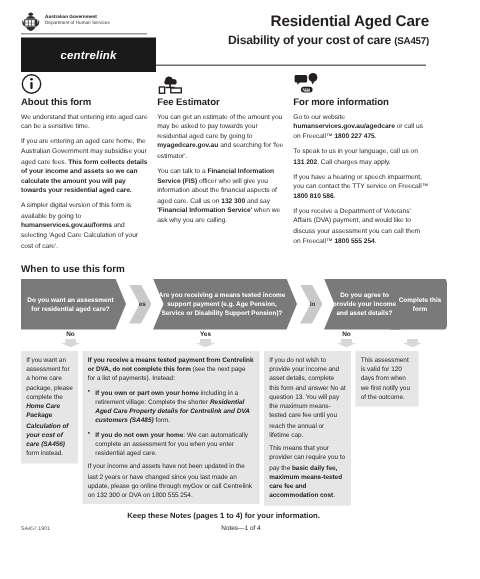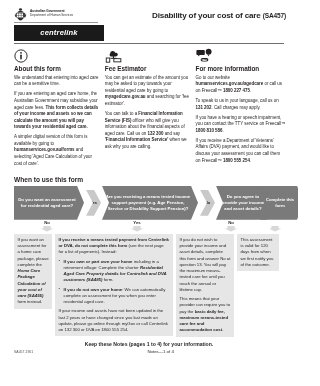--- a/index.html
+++ b/index.html
@@ -16,21 +16,21 @@
   
   .header { display: flex; align-items: flex-start; padding: 7px 6px 0 14px; height: 40px; }
   .brand { width: 118px; }
   .crest-row { display: flex; align-items: center; gap: 3px; }
   .crest { width: 13px; height: 14px; flex: none; }
   .govtext { line-height: 1.12; }
   .govtext .l1 { font-size: 3.1px; font-weight: bold; color: #111; letter-spacing: .02px; white-space: nowrap; }
   .govtext .l2 { font-size: 3.1px; color: #333; white-space: nowrap; margin-top: .6px; }
   .govrule { height: .5px; background: #9a9a9a; margin: 1.2px 0 2px 0; width: 84px; }
   .cl-badge {
-    background: #1a1a1a; color: #fff; width: 90px; height: 16px;
+    background: #1a1a1a; color: #fff; width: 90px; height: 23px;
     display: flex; align-items: center; justify-content: center;
   }
   .cl-badge span { font-size: 7.6px; font-style: italic; font-weight: bold; letter-spacing: .15px; }
 
   .titleblock { margin-left: auto; text-align: right; padding-right: 6px; padding-top: 2px; }
   .t1 { font-size: 10.2px; font-weight: bold; letter-spacing: -.1px; line-height: 1.12; }
   .t2 { font-size: 8.1px; font-weight: bold; letter-spacing: -.15px; margin-top: 1.5px; }
   .t2 .code { font-size: 6.5px; }
 
   .hrule { height: .7px; background: #6f6f6f; margin: 3px 14px 0 14px; }
@@ -128,20 +128,21 @@
           <div class="l2">Department of Human Services</div>
         </div>
       </div>
       <div class="govrule"></div>
       <div class="cl-badge">
         <span>centrelink</span>
       </div>
     </div>
 
     <div class="titleblock">
+      <div class="t1">Residential Aged Care</div>
       <div class="t2">
         <span>Disability of your cost of care</span>
         <span class="code">(SA457)</span>
       </div>
     </div>
   </div>
   <div class="hrule"></div>
 
   <div class="cols">
 

